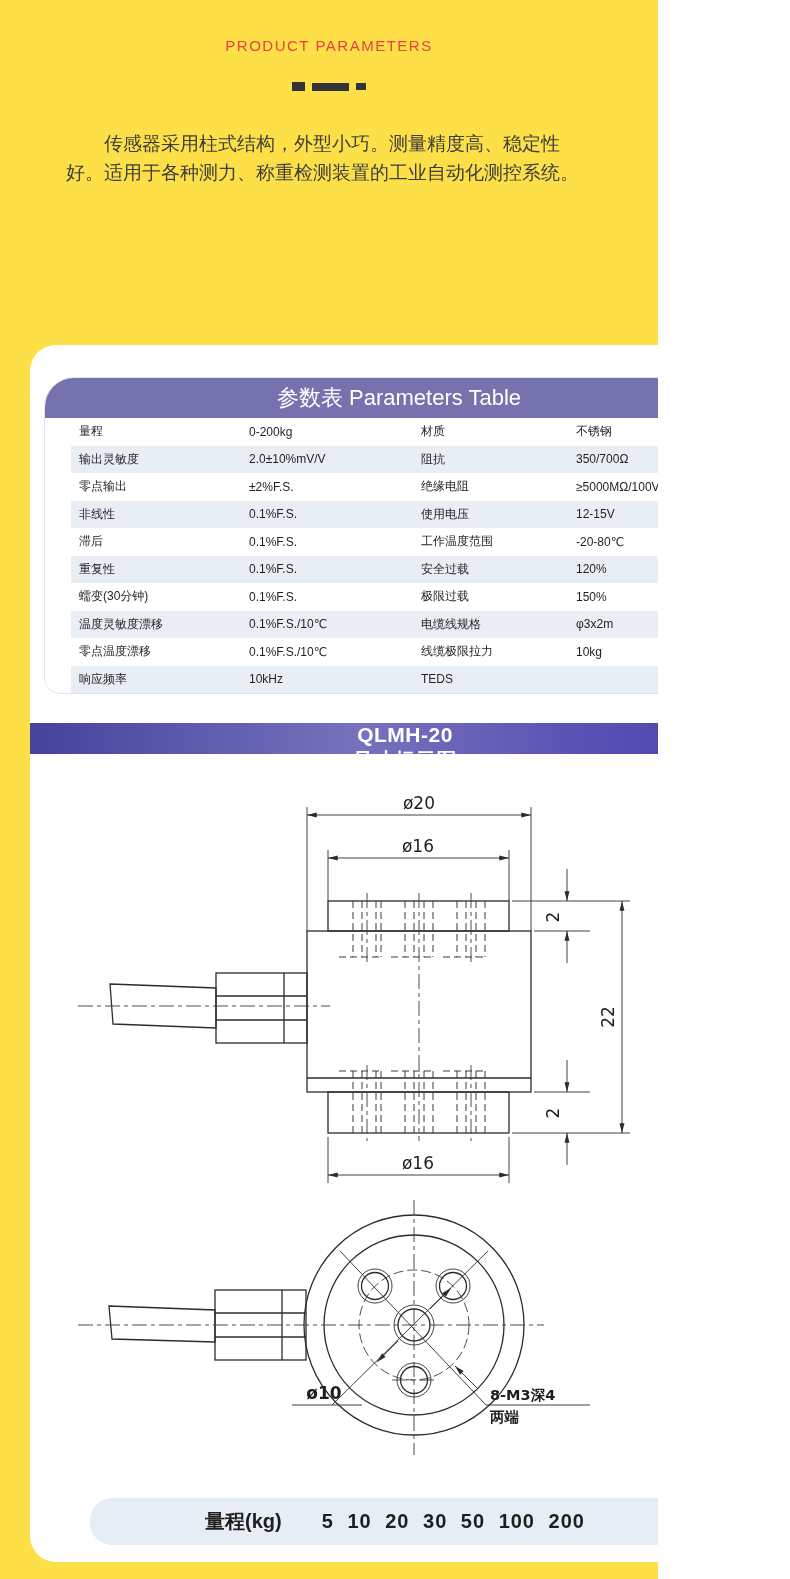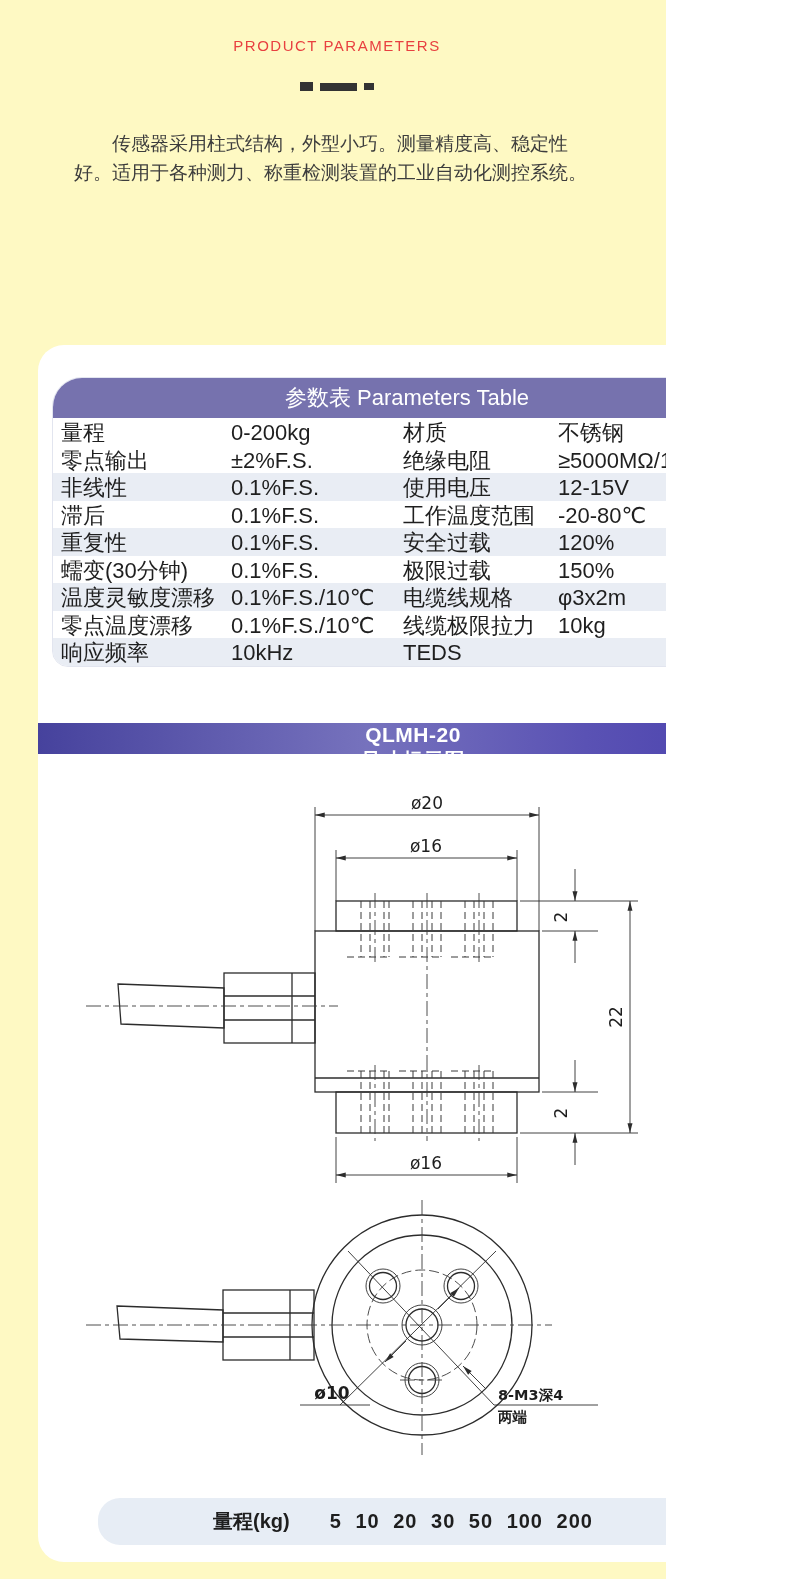--- a/index.html
+++ b/index.html
@@ -1,34 +1,34 @@
 <!DOCTYPE html>
 <html><head>
 <meta charset="utf-8">
 <style>
   html,body{margin:0;padding:0;}
   body{font-family:"Liberation Sans","DejaVu Sans",sans-serif;}
-  .page{position:relative;width:658px;height:1579px;background:#fef9c3;overflow:hidden;padding-left:8px;}
+  .page{position:relative;width:658px;height:1579px;background:#fde047;overflow:hidden;}
 
   
   .eyebrow{padding-top:37px;text-align:center;font-size:15px;letter-spacing:1.5px;color:#e84040;font-weight:400;}
   .title{margin:26px 0 0;text-align:center;font-size:62px;font-weight:bold;color:#3a3a3a;letter-spacing:9px;padding-left:9px;}
   .dashes{margin-top:28px;display:flex;justify-content:center;align-items:center;gap:7px;}
   .dashes .d1{width:13px;height:9px;background:#333;}
   .dashes .d2{width:37px;height:8px;background:#333;}
   .dashes .d3{width:10px;height:7px;background:#333;}
   .desc{margin:38px 64px 0 66px;font-size:19px;line-height:1.55;color:#3d3d3d;text-indent:2em;}
 
   
-  .card{position:absolute;top:345px;left:38px;width:730px;height:1217px;background:#ffffff;border-radius:26px;}
+  .card{position:absolute;top:345px;left:30px;width:730px;height:1217px;background:#ffffff;border-radius:26px;}
 
   
   .ptable{position:absolute;top:32px;left:14px;width:708px;border:1px solid #e2e5ef;border-radius:30px 30px 16px 16px;overflow:hidden;background:#fff;}
   .thead{height:40px;line-height:40px;background:#7672ae;color:#fff;text-align:center;font-size:22px;}
-  .trow{display:grid;grid-template-columns:170px 172px 155px 1fr;height:27.5px;align-items:center;padding-left:8px;font-size:22px;color:#1f1f1f;background:#fff;white-space:nowrap;}
+  .trow{display:grid;grid-template-columns:170px 172px 155px 1fr;height:27.5px;align-items:center;padding-left:8px;font-size:12px;color:#1f1f1f;background:#fff;white-space:nowrap;margin-left:26px;}
   .trow.alt{background:#e9edf4;}
 
   
   .bar{position:absolute;top:378px;left:0;right:0;height:31px;display:flex;justify-content:space-between;align-items:center;
        background:linear-gradient(90deg,#46429d 0%,#7672bd 45%,#5a52b4 75%,#4940ad 100%);
        color:#fff;font-weight:bold;padding:0 25px 0 45px;box-sizing:border-box;flex-direction:column;}
   .bar .model{font-size:21px;letter-spacing:.5px;}
   .bar .sect{font-size:20px;letter-spacing:1px;}
 
   
@@ -57,20 +57,26 @@
 
   <div class="card">
 
     <div class="ptable">
       <div class="thead">参数表  Parameters Table</div>
       <div class="trow">
         <span>量程</span>
           <span>0-200kg</span>
           <span>材质</span>
           <span>不锈钢</span>
+      </div>
+      <div class="trow alt">
+        <span>输出灵敏度</span>
+          <span>2.0±10%mV/V</span>
+          <span>阻抗</span>
+          <span>350/700Ω</span>
       </div>
       <div class="trow">
         <span>零点输出</span>
           <span>±2%F.S.</span>
           <span>绝缘电阻</span>
           <span>≥5000MΩ/100VDC</span>
       </div>
       <div class="trow alt">
         <span>非线性</span>
           <span>0.1%F.S.</span>

